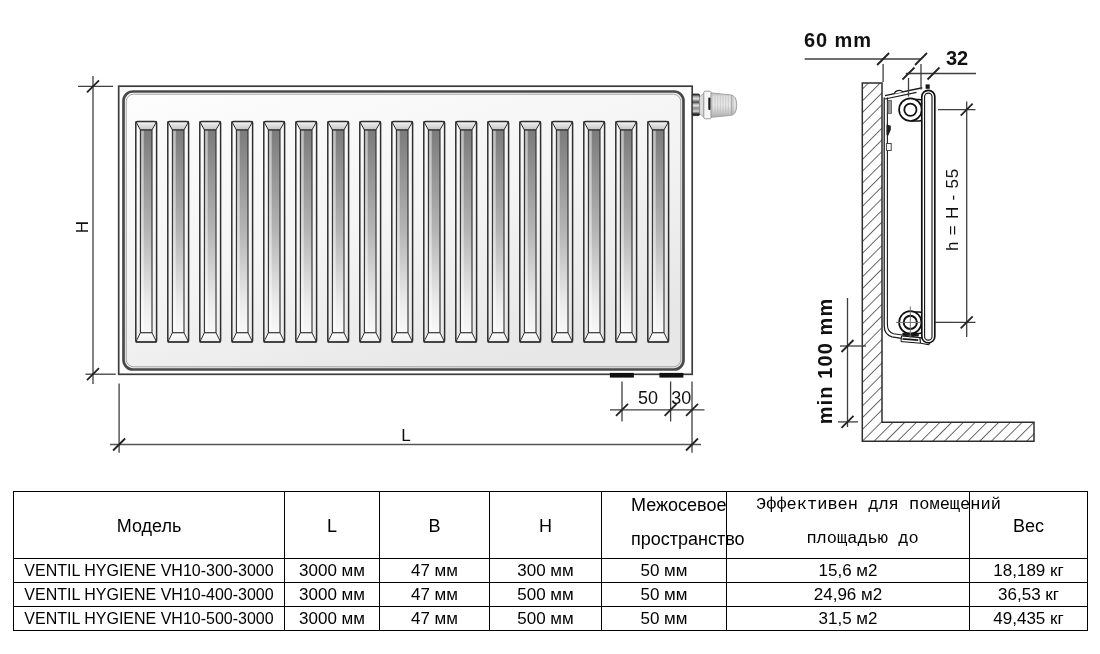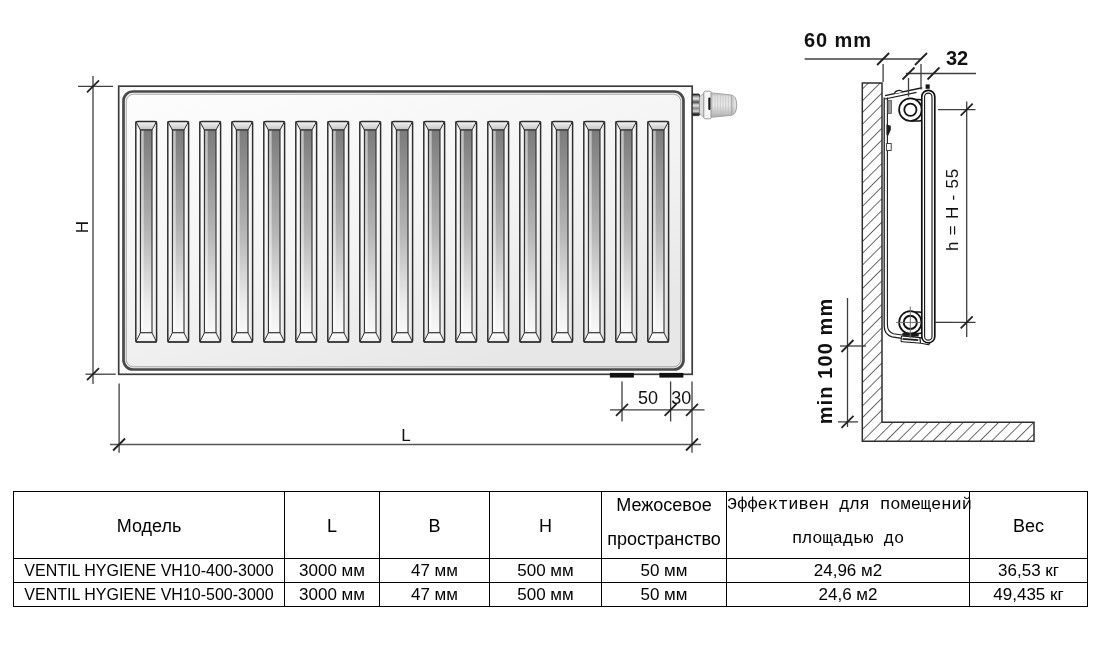--- a/index.html
+++ b/index.html
@@ -1,20 +1,20 @@
 <!DOCTYPE html>
 <html><head><meta charset="utf-8">
 <style>
 html,body{margin:0;padding:0;background:#fff;}
 #page{position:relative;width:1100px;height:654px;overflow:hidden;background:#fff;}
 td{border:1.5px solid #000;text-align:center;vertical-align:middle;padding:1px 0 0 0;white-space:nowrap;}
 td.hc{line-height:34px;font-size:18px;}
 td.mcol{font-size:16px;}
 td.eff{font-size:17px;font-family:Liberation Mono, monospace;}
-td.two div{margin-top:-8px;}
+td.two div{margin-top:-8px;margin-left:29px;}
 </style></head>
 <body>
 <div id="page">
 <svg width="1100" height="654" viewBox="0 0 1100 654" xmlns="http://www.w3.org/2000/svg" style="position:absolute;left:0;top:0">
 <defs>
 <linearGradient id="gFace" x1="0" y1="0" x2="0.6" y2="1">
  <stop offset="0" stop-color="#fdfdfd"></stop>
           <stop offset="0.55" stop-color="#f4f4f4"></stop>
           <stop offset="1" stop-color="#e7e7e7"></stop>
 </linearGradient>
@@ -198,32 +198,41 @@
           <td class="hc">H</td>
  <td class="hc two">
             <div>Межосевое<br>пространство</div>
           </td>
  <td class="hc two eff" style="font-size:17px">
             <div>Эффективен для помещений<br>площадью до</div>
           </td>
  <td class="hc">Вес</td>
 </tr>
 <tr style="height:24px">
+          <td class="mcol">VENTIL HYGIENE VH10-300-3000</td>
+          <td>3000 мм</td>
+          <td>47 мм</td>
+          <td>300 мм</td>
+          <td>50 мм</td>
+          <td>15,6 м2</td>
+          <td>18,189 кг</td>
+        </tr>
+<tr style="height:24px">
           <td class="mcol">VENTIL HYGIENE VH10-400-3000</td>
           <td>3000 мм</td>
           <td>47 мм</td>
           <td>500 мм</td>
           <td>50 мм</td>
           <td>24,96 м2</td>
           <td>36,53 кг</td>
         </tr>
 <tr style="height:24px">
           <td class="mcol">VENTIL HYGIENE VH10-500-3000</td>
           <td>3000 мм</td>
           <td>47 мм</td>
           <td>500 мм</td>
           <td>50 мм</td>
-          <td>24,6 м2</td>
+          <td>31,5 м2</td>
           <td>49,435 кг</td>
         </tr>
 </tbody>
     </table>
 
 </div>
 </body></html>

